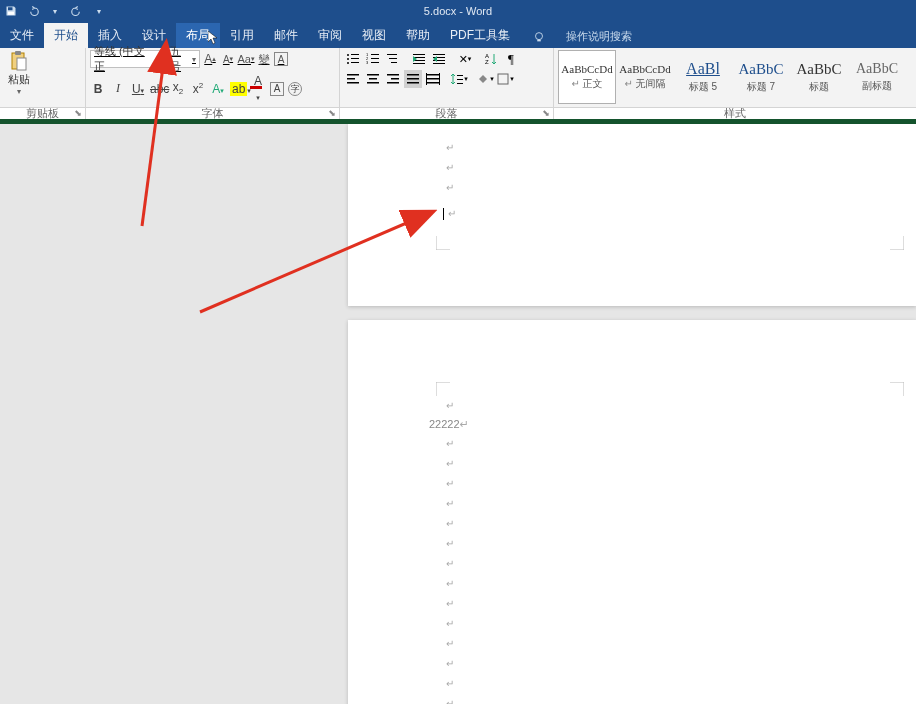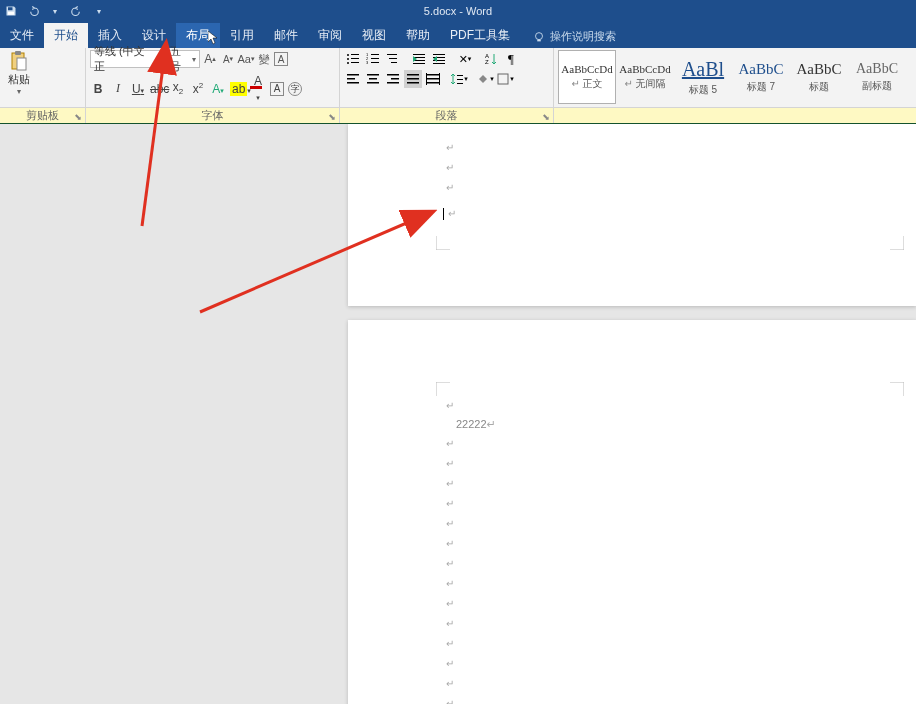--- a/index.html
+++ b/index.html
@@ -8,53 +8,53 @@
   .titlebar { height: 22px; background: #1e4e8c; display: flex; align-items: center; color: #fff; font-size: 11px; position: relative; }
   .qat { display: flex; align-items: center; gap: 8px; padding-left: 4px; }
   .qat-icon { width: 14px; height: 14px; display: inline-flex; align-items: center; justify-content: center; color: #cde; }
   .titlebar-title { position: absolute; left: 50%; transform: translateX(-50%); color: #e0e8f3; }
 
   .tabs { height: 26px; background: #1e4e8c; display: flex; align-items: flex-end; padding-left: 0; }
   .tab { padding: 4px 10px; font-size: 12px; color: #e8eef6; cursor: pointer; position: relative; }
   .tab.active { background: #f3f3f3; color: #1e4e8c; }
   .tab.hilite { background: #2b66b0; color: #fff; }
   .tab .cursor-white { position: absolute; right: 2px; top: 8px; }
-  .tell-me { display: flex; align-items: center; gap: 4px; color: #cde; font-size: 11px; margin-left: 6px; padding: 4px 6px; }
+  .tell-me { display: flex; align-items: center; gap: 20px; color: #cde; font-size: 11px; margin-left: 6px; padding: 4px 6px; }
   .bulb { width: 14px; height: 14px; }
 
   .ribbon { height: 60px; background: #f3f3f3; border-bottom: 1px solid #d4d4d4; display: flex; }
   .group { border-right: 1px solid #d4d4d4; padding: 2px 4px; display: flex; flex-direction: column; justify-content: space-between; }
   .group-body { display: flex; align-items: flex-start; gap: 2px; flex: 1; }
-  .grouplabel-row { height: 16px; background: #fef9c3; border-bottom: 1px solid #14532d; display: flex; }
+  .grouplabel-row { height: 16px; background: #ffffff; border-bottom: 5px solid #14532d; display: flex; }
   .grouplabel { font-size: 11px; color: #666; text-align: center; border-right: 1px solid #d4d4d4; display:flex; align-items:center; justify-content:center; position:relative;}
   .dlg-launcher { position:absolute; right:2px; bottom:1px; width:10px; height:10px; font-size:9px; color:#888;}
 
   .clip-col { display:flex; flex-direction:column; gap:1px; font-size:11px; color:#555; }
   .clip-item { display:flex; align-items:center; gap:2px; padding:0 2px; }
   .paste { display:flex; flex-direction:column; align-items:center; justify-content:center; font-size:11px; color:#333; padding:0 4px;}
   .paste-icon { width:18px; height:22px; }
 
-  .font-top { display:flex; align-items:center; gap:2px; }
+  .font-top { display:flex; align-items:center; gap:2px;text-decoration:underline; }
   .combo { height:18px; border:1px solid #c0c0c0; background:#fff; font-size:11px; color:#333; display:flex; align-items:center; padding:0 3px; }
   .combo .dd { margin-left:2px; color:#666; font-size:8px;}
   .small-btn { width:16px; height:18px; display:inline-flex; align-items:center; justify-content:center; font-size:11px; color:#555; }
   .font-bottom { display:flex; align-items:center; gap:4px; margin-top:4px;}
   .fb { width:16px; text-align:center; font-size:12px; color:#444;}
   .color-swatch-under { height:3px; width:12px; display:block; margin-top:-2px;}
   .para-row { display:flex; gap:2px;}
   .pbtn { width:18px; height:18px; display:inline-flex; align-items:center; justify-content:center; }
   .pbtn svg { width:14px; height:14px; }
   .pbtn.active { background:#d0d0d0;}
 
   .styles { display:flex; gap:0;}
   .style-box { width:58px; height:54px; border:1px solid transparent; display:flex; flex-direction:column; align-items:center; justify-content:center; font-size:10px; color:#444; }
   .style-box.sel { border:1px solid #b0b0b0; background:#fff;}
   .style-preview { font-family: "Times New Roman", serif; }
   .sp-body { font-size:11px; color:#333;}
-  .sp-big { font-size:20px; color:#1e4e8c; font-weight:300;text-decoration:underline;}
+  .sp-big { font-size:16px; color:#1e4e8c; font-weight:300;text-decoration:underline;}
   .sp-mid { font-size:15px; color:#1e4e8c;}
   .style-label { margin-top:2px; font-size:10px; color:#555;}
 
   
   .doc-area { position:absolute; top:124px; left:0; right:0; bottom:0; background:#e6e6e6; overflow:hidden;}
   .page { position:absolute; background:#fff; box-shadow: 0 1px 4px rgba(0,0,0,.2);}
   .page1 { left:348px; top:0; width:568px; height:182px;}
   .page2 { left:348px; top:196px; width:568px; height:420px;}
   .margin-mark { position:absolute; width:14px; height:14px; }
   .para-mark { font-size:10px; color:#aaa; position:absolute; }
@@ -329,20 +329,23 @@
     <span class="dlg-launcher">⬊</span>
   </div>
   <div class="grouplabel" style="width:254px">
     <span>字体</span>
     <span class="dlg-launcher">⬊</span>
   </div>
   <div class="grouplabel" style="width:214px">
     <span>段落</span>
     <span class="dlg-launcher">⬊</span>
   </div>
+  <div class="grouplabel" style="flex:1;border-right:none">
+    <span>样式</span>
+  </div>
 </div>
 
 <div class="doc-area">
   <div class="page page1">
     <span class="para-mark" style="left:98px; top:18px">↵</span>
     <span class="para-mark" style="left:98px; top:38px">↵</span>
     <span class="para-mark" style="left:98px; top:58px">↵</span>
     <span class="cursor-caret" style="left:95px; top:84px"></span>
     <span class="para-mark" style="left:100px; top:84px">↵</span>
     <svg class="margin-mark" style="left:88px; top:112px" viewBox="0 0 14 14">
@@ -354,21 +357,21 @@
   </div>
 
   <div class="page page2">
     <svg class="margin-mark" style="left:88px; top:62px" viewBox="0 0 14 14">
         <path d="M0 14 L0 0 L14 0" fill="none" stroke="#bbb"></path>
       </svg>
     <svg class="margin-mark" style="right:12px; top:62px" viewBox="0 0 14 14">
         <path d="M14 14 L14 0 L0 0" fill="none" stroke="#bbb"></path>
       </svg>
     <span class="para-mark" style="left:98px; top:80px">↵</span>
-    <span class="doc-text" style="left:108px; top:98px"><span>22222</span><span style="color:#aaa">↵</span></span>
+    <span class="doc-text" style="left:81px; top:98px"><span>22222</span><span style="color:#aaa">↵</span></span>
     <span class="para-mark" style="left:98px; top:118px">↵</span>
     <span class="para-mark" style="left:98px; top:138px">↵</span>
     <span class="para-mark" style="left:98px; top:158px">↵</span>
     <span class="para-mark" style="left:98px; top:178px">↵</span>
     <span class="para-mark" style="left:98px; top:198px">↵</span>
     <span class="para-mark" style="left:98px; top:218px">↵</span>
     <span class="para-mark" style="left:98px; top:238px">↵</span>
     <span class="para-mark" style="left:98px; top:258px">↵</span>
     <span class="para-mark" style="left:98px; top:278px">↵</span>
     <span class="para-mark" style="left:98px; top:298px">↵</span>

